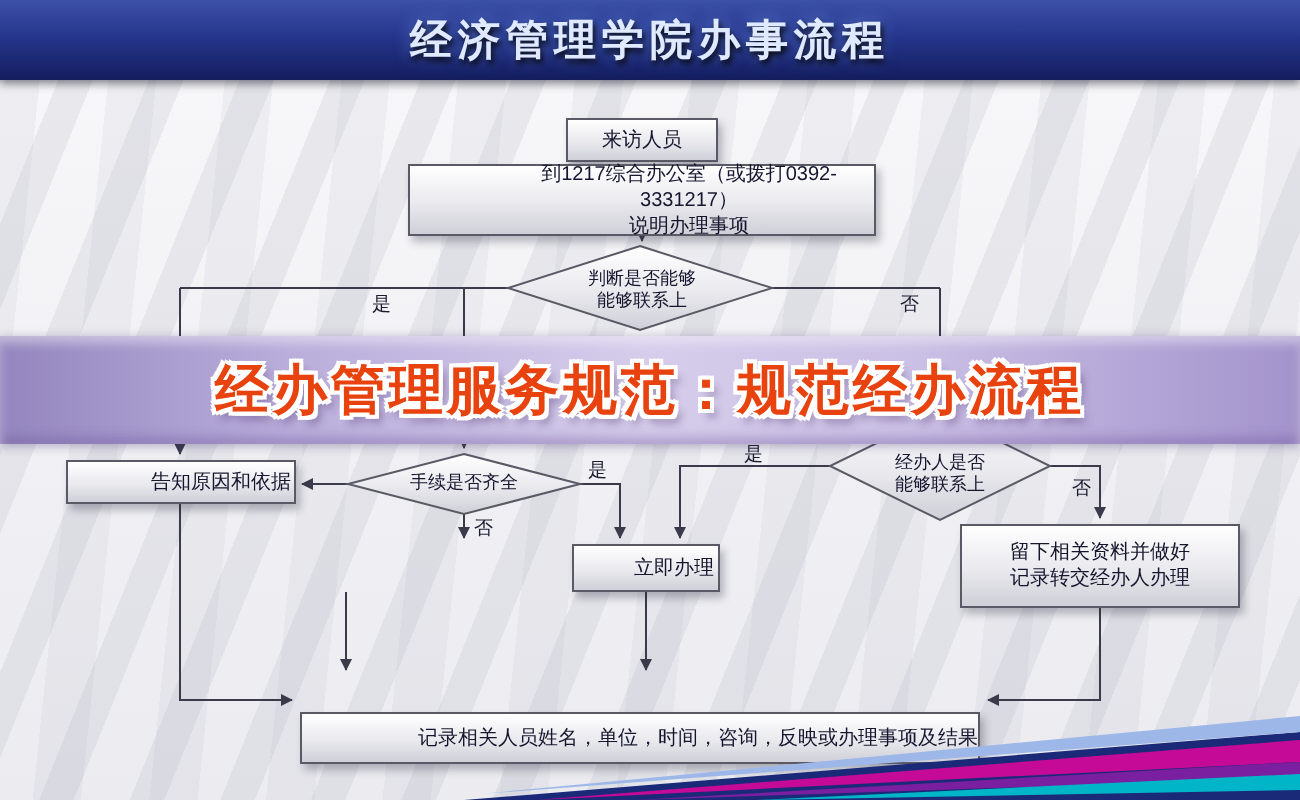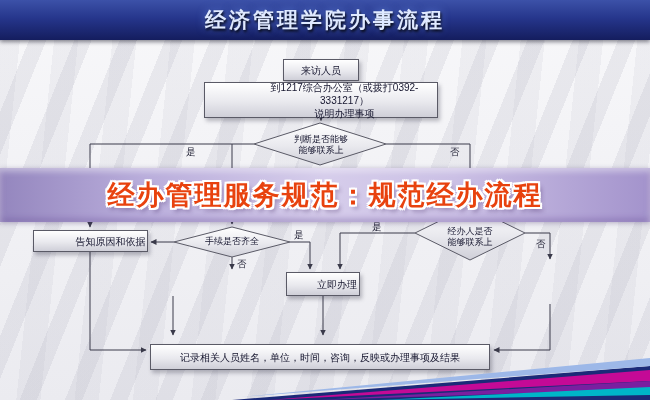--- a/index.html
+++ b/index.html
@@ -122,22 +122,26 @@
   <div class="dtext" style="left:425px;top:224px;width:90px;height:26px;">
     <span>经办人是否</span>
     <span>能够联系上</span>
   </div>
 
 
   <div class="nd" style="left:286px;top:272px;width:74px;height:24px;padding-left:28px;">
     <span>立即办理</span>
   </div>
 
+  <div class="nd" style="left:480px;top:262px;width:140px;height:42px;">
+    <span>留下相关资料并做好</span>
+    <span>记录转交经办人办理</span>
+  </div>
 
-  <div class="nd" style="left:150px;top:344px;width:340px;height:26px;">
+  <div class="nd" style="left:150px;top:356px;width:340px;height:26px;align-items:flex-end;">
     <span>记录相关人员姓名，单位，时间，咨询，反映或办理事项及结果</span>
   </div>
 
   <div class="lbl" style="left:186px;top:146px;">是</div>
   <div class="lbl" style="left:450px;top:146px;">否</div>
   <div class="lbl" style="left:294px;top:229px;">是</div>
   <div class="lbl" style="left:237px;top:258px;">否</div>
   <div class="lbl" style="left:372px;top:221px;">是</div>
   <div class="lbl" style="left:536px;top:238px;">否</div>
 

